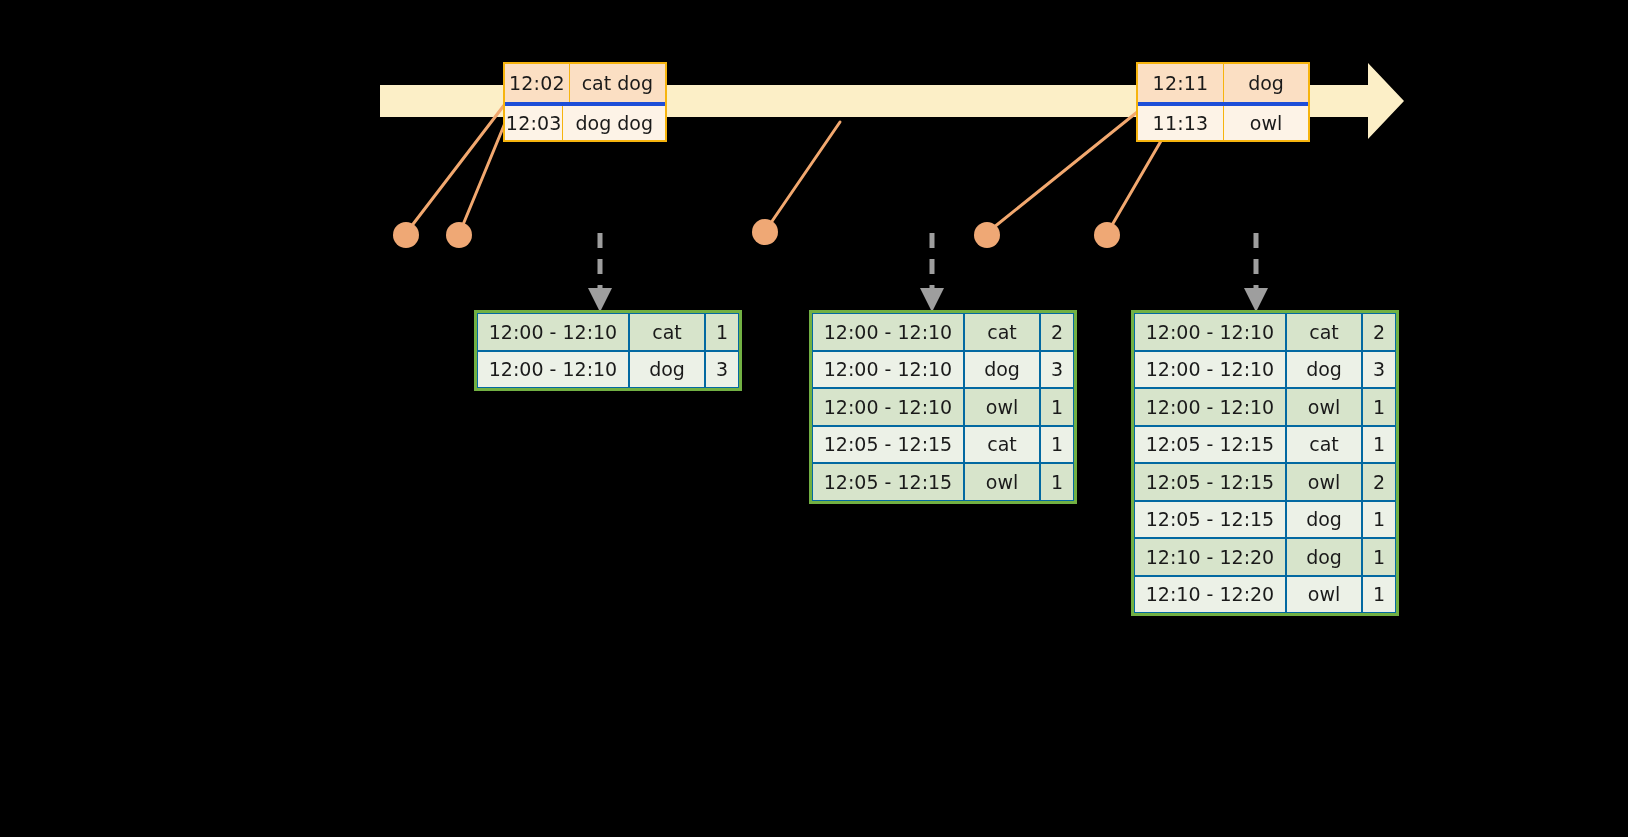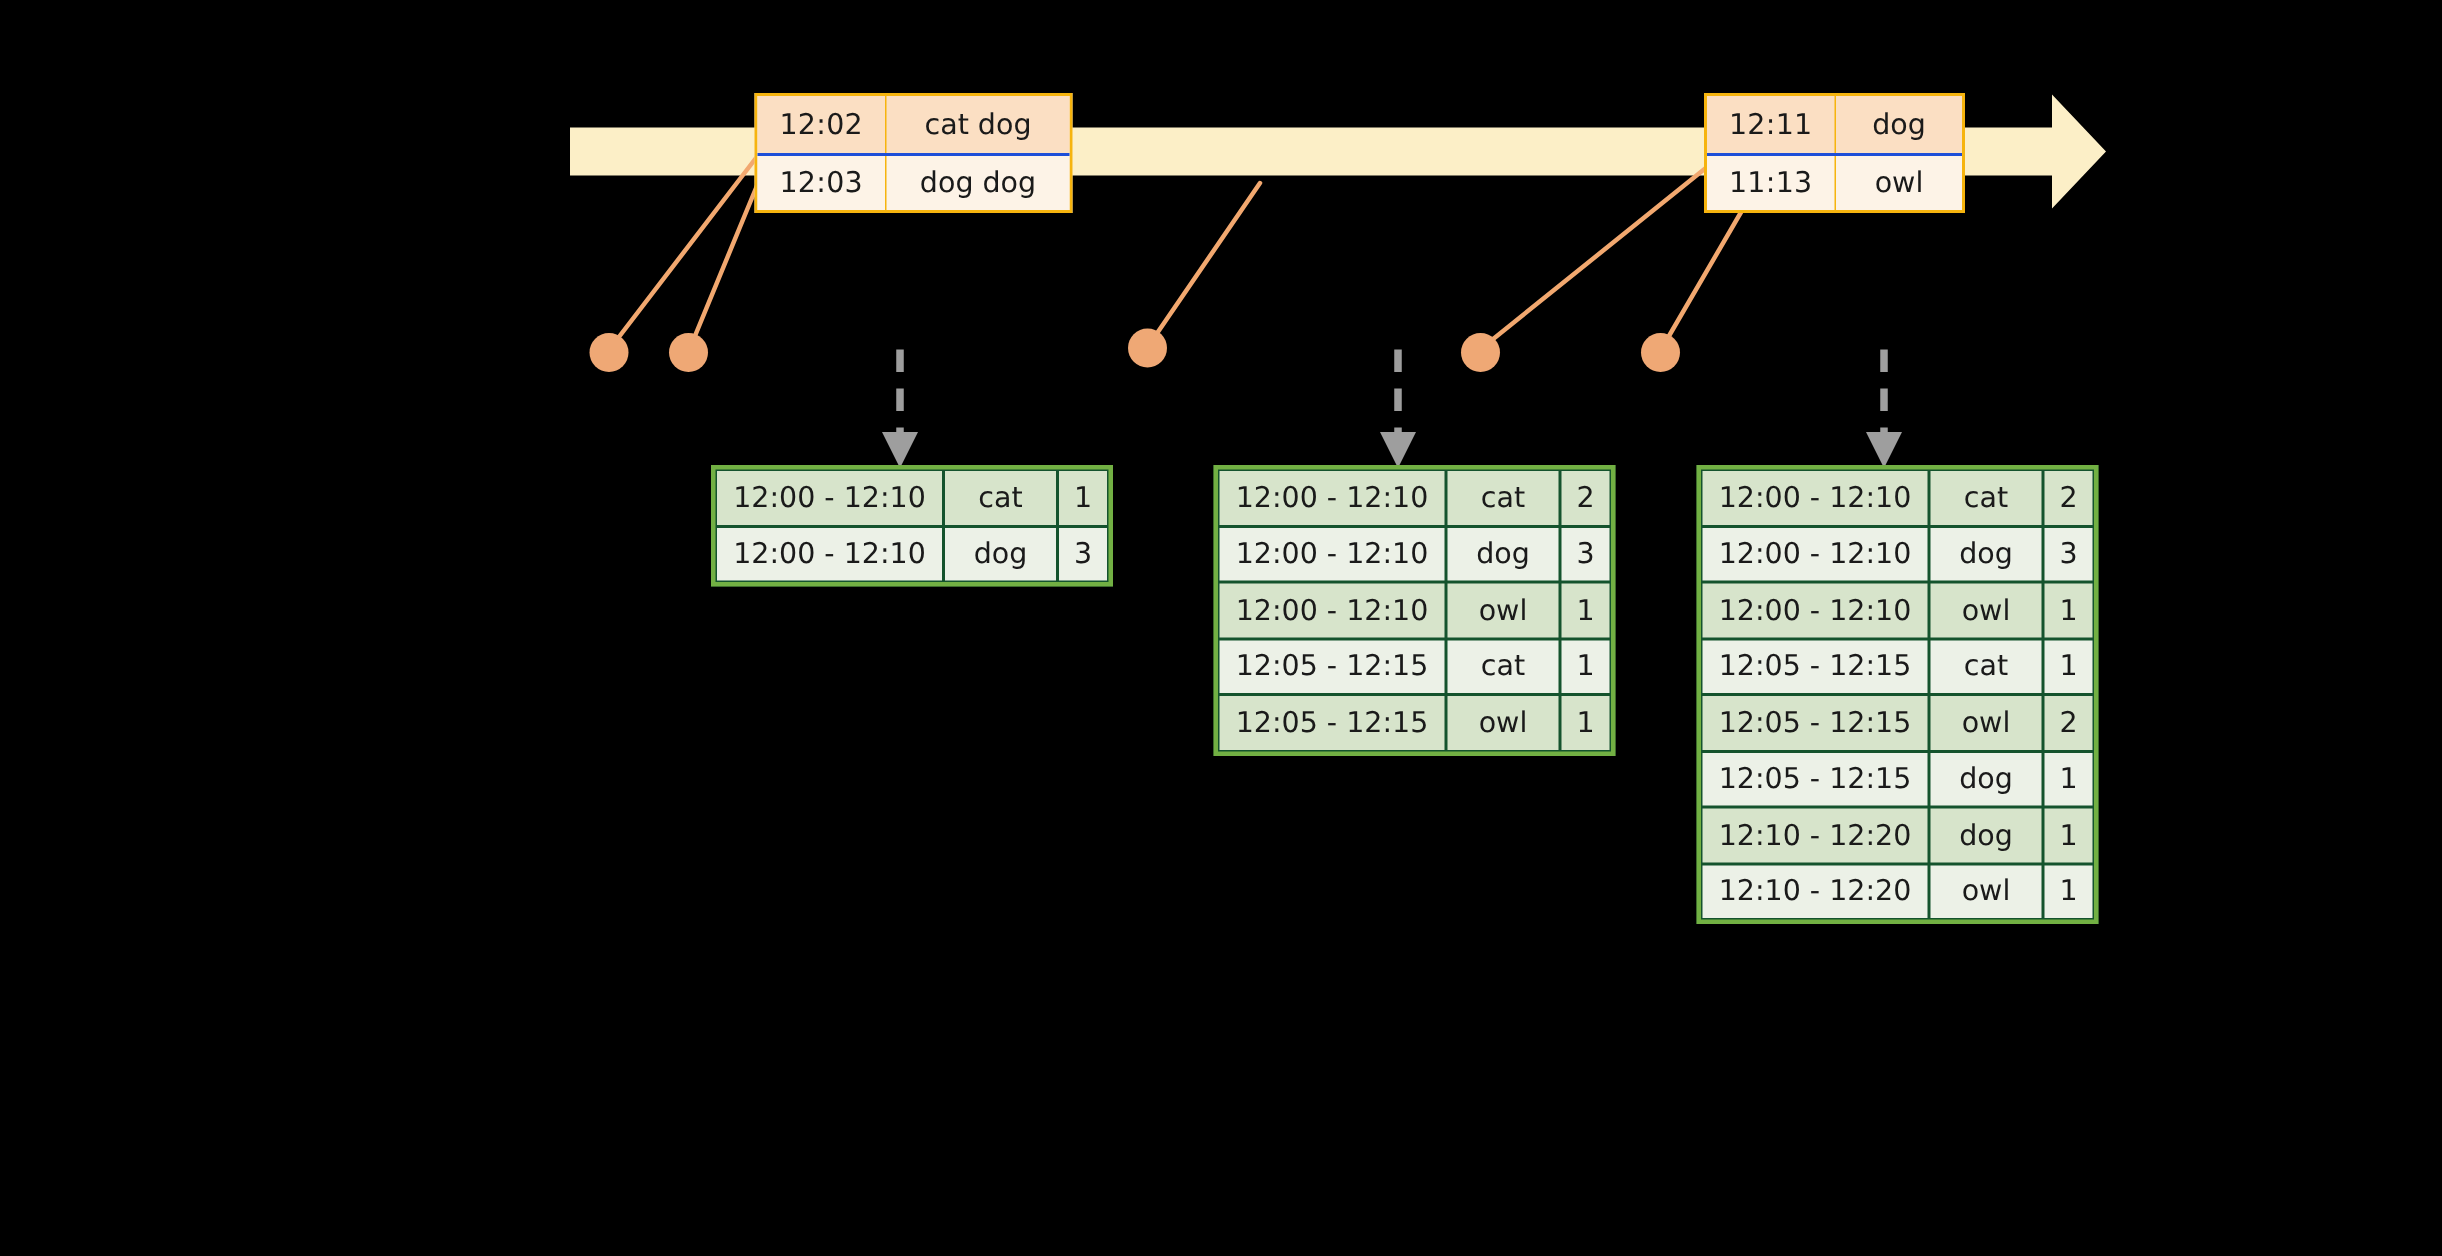--- a/index.html
+++ b/index.html
@@ -37,21 +37,21 @@
     flex-direction: column;
     background: #FDF1E0;
   }
   .event-row {
     display: flex;
     flex-direction: row;
     height: 38px;
     box-sizing: border-box;
   }
   .event-row + .event-row {
-    border-top: 2px solid #1d4ed8;
+    border-top: 4px solid #1d4ed8;
   }
   .event-row.shaded { background: #FBDFC3; }
   .event-row.plain  { background: #FDF3E7; }
   .event-time {
     width: 86px;
     box-sizing: border-box;
     border-right: 1px solid #F6B40E;
     display: flex;
     align-items: center;
     justify-content: center;
@@ -68,21 +68,21 @@
     color: #1a1a1a;
     padding: 0 12px;
     white-space: nowrap;
   }
 
   
   .result-table {
     position: absolute;
     border: 3px solid #72B043;
     box-sizing: border-box;
-    background: #14532d;
+    background: #0369a1;
     display: flex;
     flex-direction: column;
   }
   .res-row {
     display: flex;
     flex-direction: row;
     height: 37.5px;
     box-sizing: border-box;
   }
   .res-row.shaded .cell { background: #D7E4CB; }
@@ -137,21 +137,21 @@
         <line x1="932" y1="233" x2="932" y2="288" stroke-dasharray="15 11"></line>
         <path d="M 920 288 L 944 288 L 932 312 Z" stroke="none"></path>
       </g>
       <g>
         <line x1="1256" y1="233" x2="1256" y2="288" stroke-dasharray="15 11"></line>
         <path d="M 1244 288 L 1268 288 L 1256 312 Z" stroke="none"></path>
       </g>
     </g>
   </svg>
 
-  <div class="event-box" style="left:503px; top:62px; width:212px;justify-content:center;">
+  <div class="event-box" style="left:503px; top:62px; width:164px;justify-content:center;">
     <div class="event-row shaded">
       <div class="event-time">12:02</div>
       <div class="event-words">cat dog</div>
     </div>
     <div class="event-row plain">
       <div class="event-time">12:03</div>
       <div class="event-words">dog dog</div>
     </div>
   </div>
 

